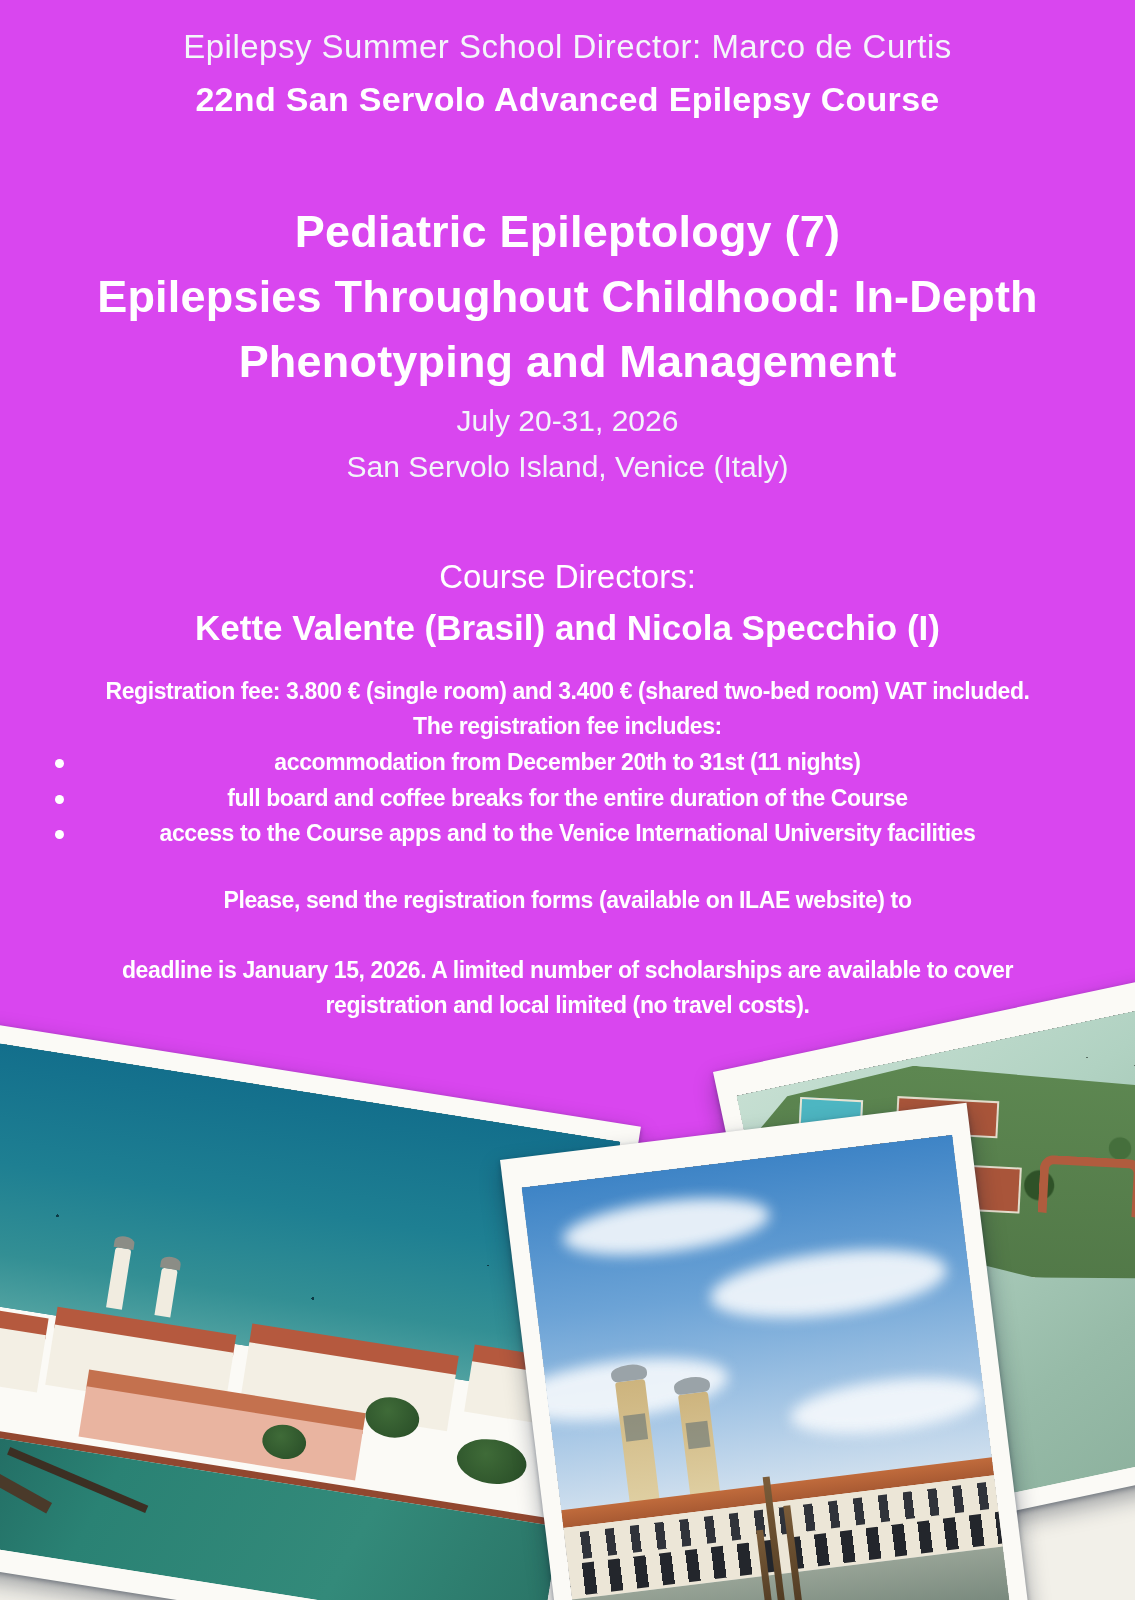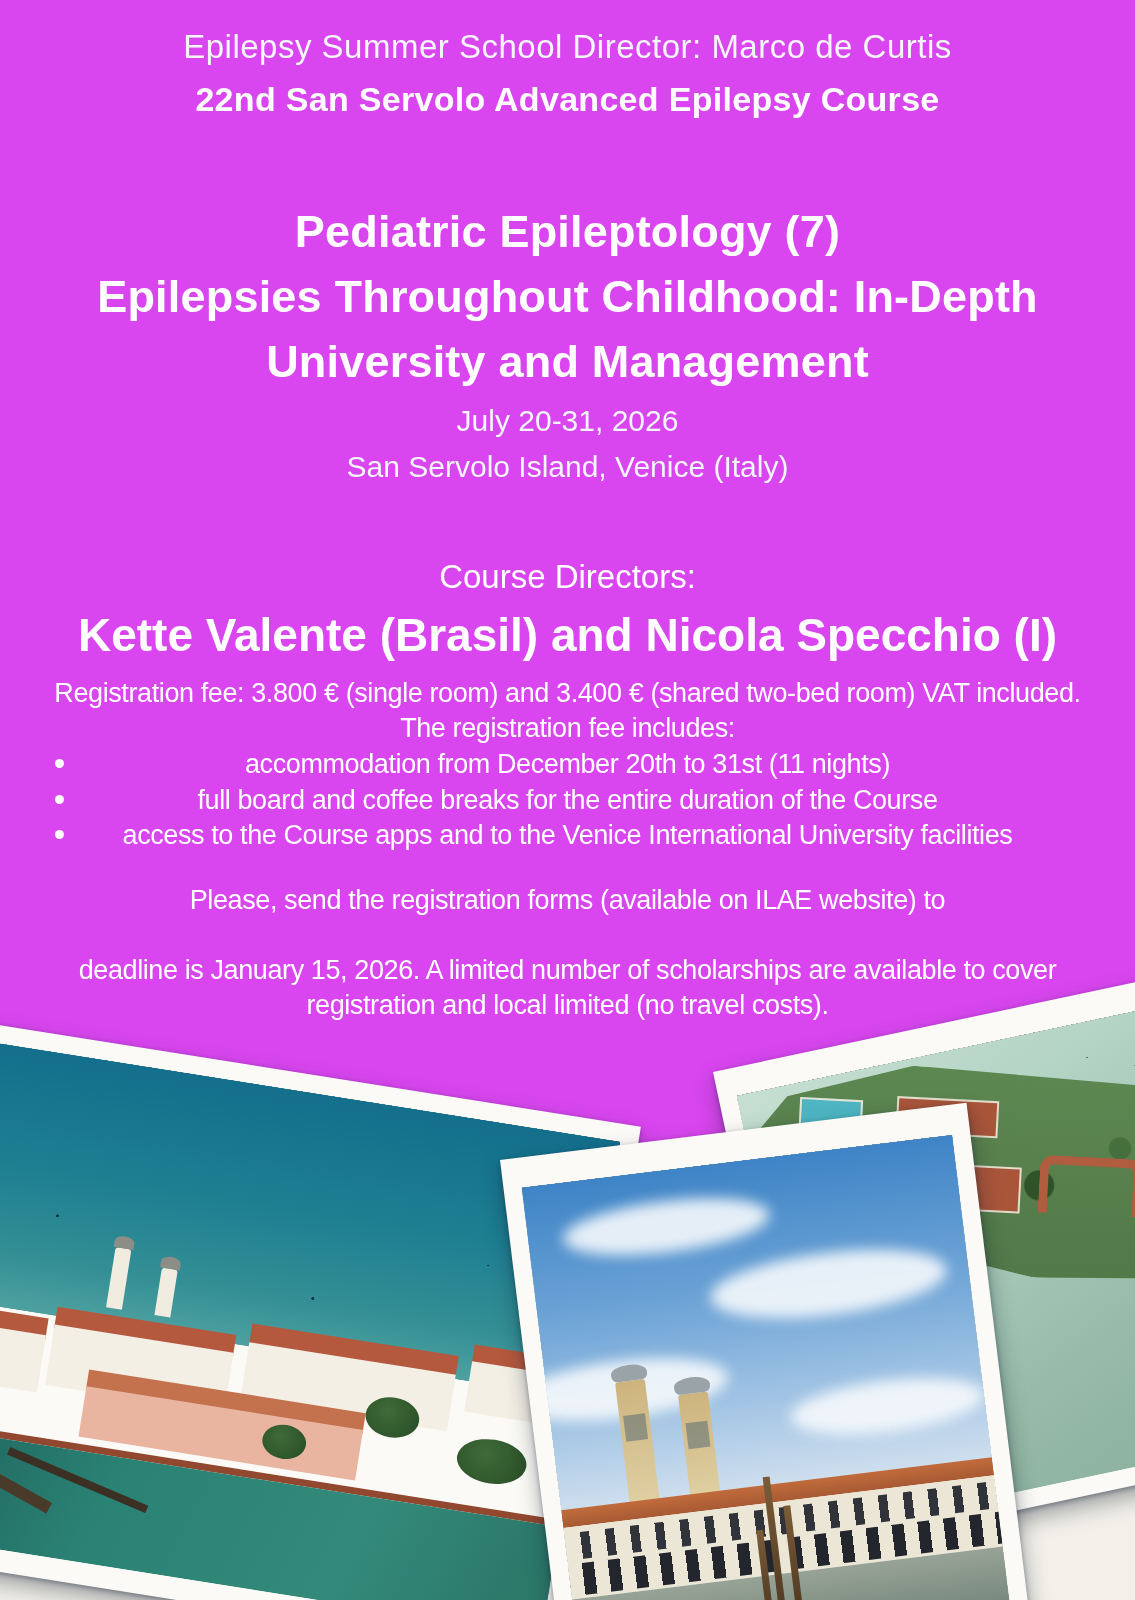--- a/index.html
+++ b/index.html
@@ -10,22 +10,22 @@
     color:#ffffff;
   }
   .txt{position:absolute;left:0;width:1135px;text-align:center;white-space:nowrap;}
   .hdr1{top:28px;font-size:33px;font-weight:500;letter-spacing:.5px;color:#f4f6fa;}
   .hdr2{top:80px;font-size:34px;font-weight:700;letter-spacing:.3px;}
   .title{font-size:45px;font-weight:700;letter-spacing:.2px;}
   .t1{top:206px;} .t2{top:271px;} .t3{top:336px;}
   .sub{font-size:30px;font-weight:400;color:#f2f5fa;}
   .s1{top:404px;} .s2{top:450px;}
   .dir1{top:558px;font-size:33px;font-weight:400;}
-  .dir2{top:608px;font-size:46px;font-weight:600;}
-  .body-b{font-size:27px;font-weight:400;letter-spacing:-0.4px;}
+  .dir2{top:608px;font-size:35px;font-weight:600;}
+  .body-b{font-size:23px;font-weight:700;letter-spacing:-0.4px;}
   .fee1{top:678px;} .fee2{top:713px;}
   .bullet-row{position:absolute;left:0;width:1135px;text-align:center;}
   .b1{top:749px;} .b2{top:785px;} .b3{top:820px;}
   .bullet-dot{
     position:absolute;left:55px;top:10px;width:9px;height:9px;border-radius:50%;
     background:#ffffff;
   }
   .para{line-height:35px;}
   .p1{top:883px;} .p2{top:918px;} .p3{top:953px;} .p4{top:988px;}
 
@@ -128,21 +128,21 @@
 </head>
 <body>
 
 <div class="poster">
 
   <div class="txt hdr1">Epilepsy Summer School Director: Marco de Curtis</div>
   <div class="txt hdr2">22nd San Servolo Advanced Epilepsy Course</div>
 
   <div class="txt title t1">Pediatric Epileptology (7)</div>
   <div class="txt title t2">Epilepsies Throughout Childhood: In-Depth</div>
-  <div class="txt title t3">University and Management</div>
+  <div class="txt title t3">Phenotyping and Management</div>
 
   <div class="txt sub s1">July 20-31, 2026</div>
   <div class="txt sub s2">San Servolo Island, Venice (Italy)</div>
 
   <div class="txt dir1">Course Directors:</div>
   <div class="txt dir2">Kette Valente (Brasil) and Nicola Specchio (I)</div>
 
   <div class="txt body-b fee1">Registration fee: 3.800 € (single room) and 3.400 € (shared two-bed room) VAT included.</div>
   <div class="txt body-b fee2">The registration fee includes:</div>
 

